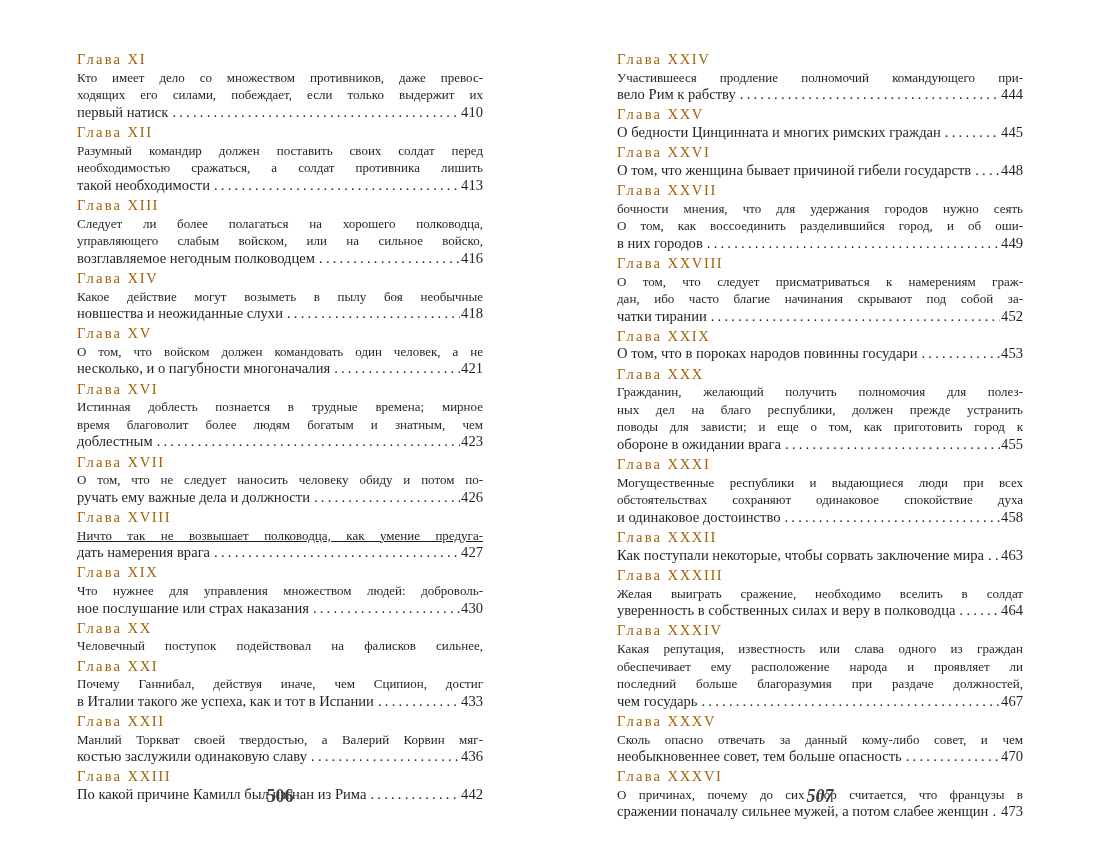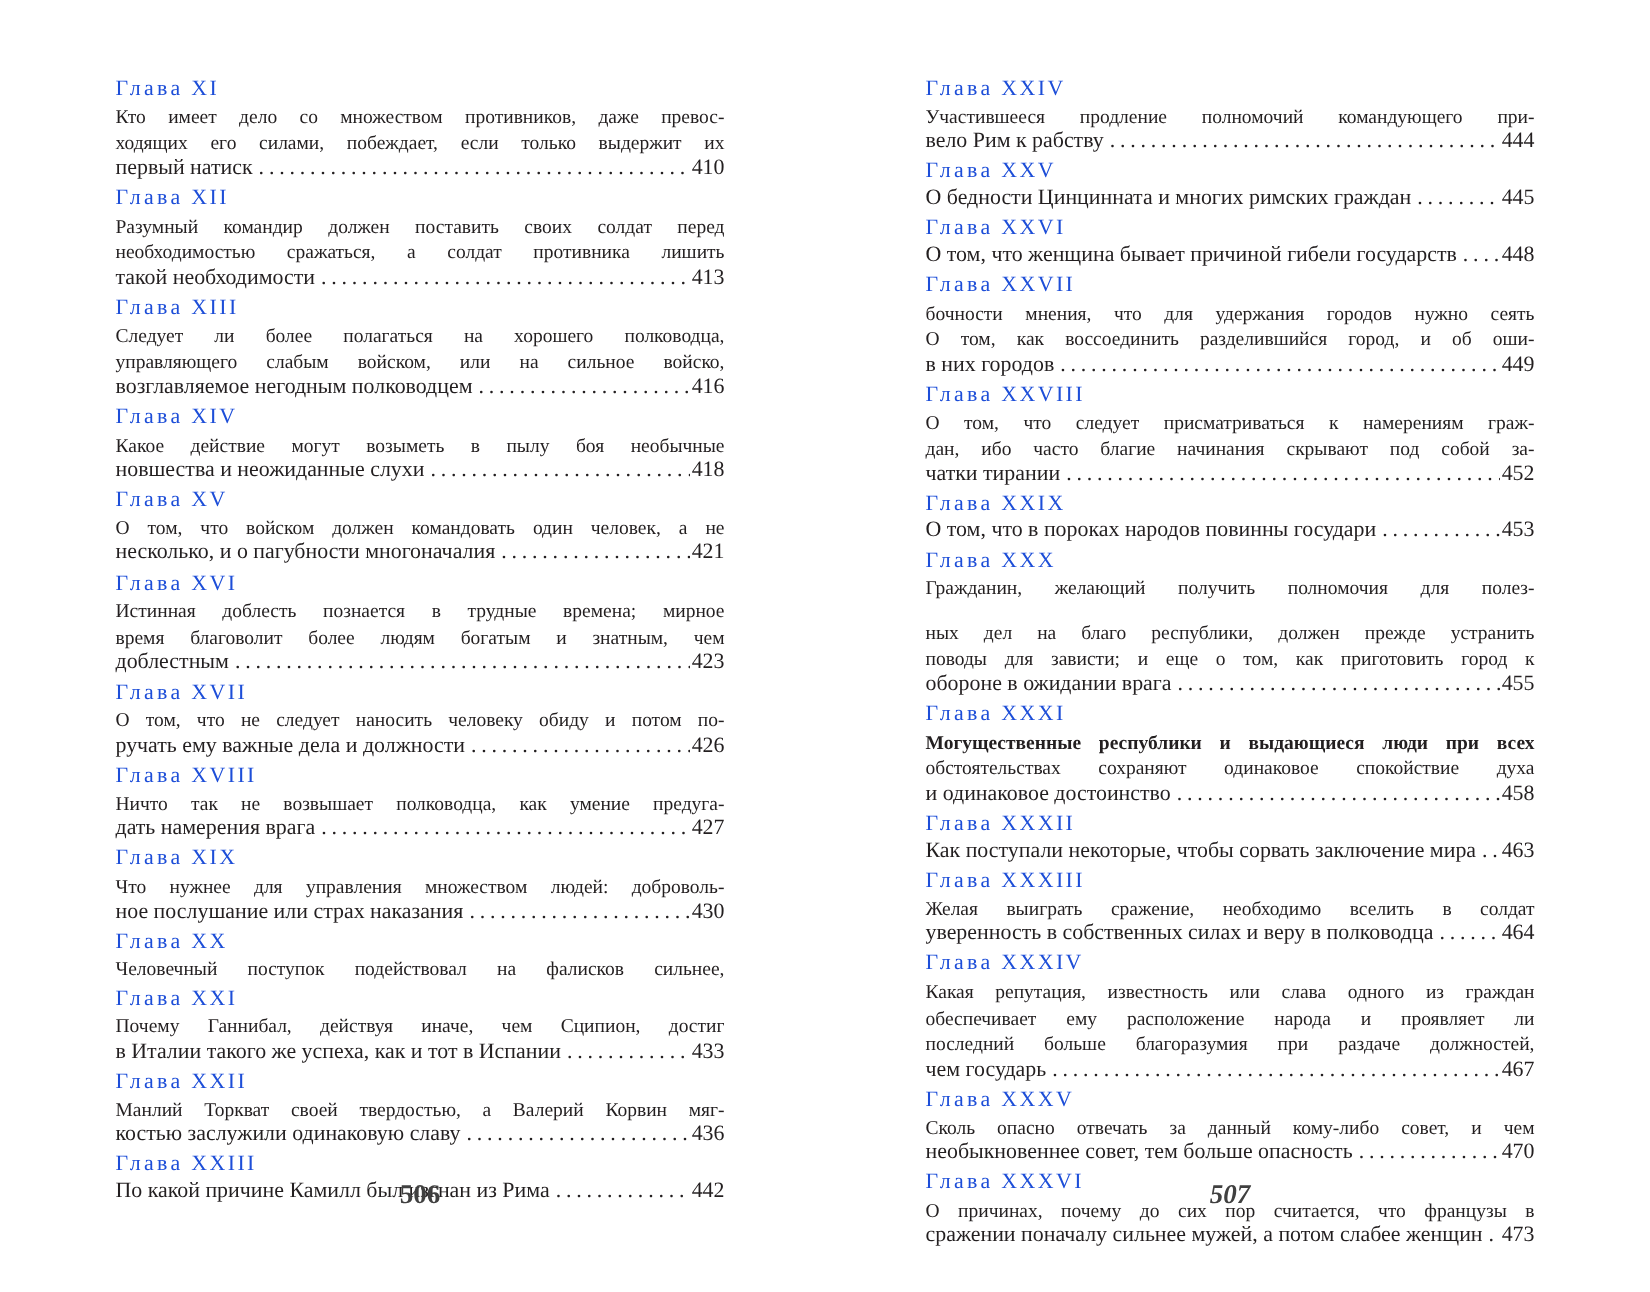--- a/index.html
+++ b/index.html
@@ -9,21 +9,21 @@
     color: #231f20;
   }
   .page {
     position: absolute; top: 51px; width: 406px;
   }
   .page.left { left: 77px; }
   .page.right { left: 617px; }
   .entry { margin-bottom: 2.6px; }
   .chapter {
     font-size: 14.6px; line-height: 17.6px; letter-spacing: 1.6px;
-    color: #1d4ed8;
+    color: #a16207;
   }
   .chapter .word { letter-spacing: 2.2px; }
   .title {
     font-size: 13px; line-height: 17.6px; text-align: justify;
     text-align-last: left;
   }
   .lastline {
     display: flex; align-items: flex-end; font-size: 14.6px; line-height: 17.6px;
     white-space: nowrap;
   }
@@ -109,21 +109,21 @@
       <div class="chapter"><span class="word">Глава</span> <span>XVII</span></div>
       <div class="title" style="text-align-last: justify;">О том, что не следует наносить человеку обиду и потом по-</div>
       <div class="lastline">
         <span class="text">ручать ему важные дела и должности</span>
         <span class="dots"></span>
         <span class="pg">426</span>
       </div>
     </div>
     <div class="entry">
       <div class="chapter"><span class="word">Глава</span> <span>XVIII</span></div>
-      <div class="title" style="text-align-last: justify;">Ничто так не возвышает полководца, как умение предуга-</div>
+      <div class="title" style="text-align-last: justify; text-decoration: underline;">Ничто так не возвышает полководца, как умение предуга-</div>
       <div class="lastline">
         <span class="text">дать намерения врага</span>
         <span class="dots"></span>
         <span class="pg">427</span>
       </div>
     </div>
     <div class="entry">
       <div class="chapter"><span class="word">Глава</span> <span>XIX</span></div>
       <div class="title" style="text-align-last: justify;">Что нужнее для управления множеством людей: доброволь-</div>
       <div class="lastline">
@@ -213,31 +213,31 @@
       <div class="chapter"><span class="word">Глава</span> <span>XXIX</span></div>
       <div class="lastline">
         <span class="text">О том, что в пороках народов повинны государи</span>
         <span class="dots"></span>
         <span class="pg">453</span>
       </div>
     </div>
     <div class="entry">
       <div class="chapter"><span class="word">Глава</span> <span>XXX</span></div>
       <div class="title" style="text-align-last: justify;">Гражданин, желающий получить полномочия для полез-</div>
-      <div class="title" style="text-align-last: justify; margin-top: 12px;">ных дел на благо республики, должен прежде устранить</div>
+      <div class="title" style="text-align-last: justify;">ных дел на благо республики, должен прежде устранить</div>
       <div class="title" style="text-align-last: justify;">поводы для зависти; и еще о том, как приготовить город к</div>
       <div class="lastline">
         <span class="text">обороне в ожидании врага</span>
         <span class="dots"></span>
         <span class="pg">455</span>
       </div>
     </div>
     <div class="entry">
       <div class="chapter"><span class="word">Глава</span> <span>XXXI</span></div>
-      <div class="title" style="text-align-last: justify; font-weight: bold;">Могущественные республики и выдающиеся люди при всех</div>
+      <div class="title" style="text-align-last: justify;">Могущественные республики и выдающиеся люди при всех</div>
       <div class="title" style="text-align-last: justify;">обстоятельствах сохраняют одинаковое спокойствие духа</div>
       <div class="lastline">
         <span class="text">и одинаковое достоинство</span>
         <span class="dots"></span>
         <span class="pg">458</span>
       </div>
     </div>
     <div class="entry">
       <div class="chapter"><span class="word">Глава</span> <span>XXXII</span></div>
       <div class="lastline">

